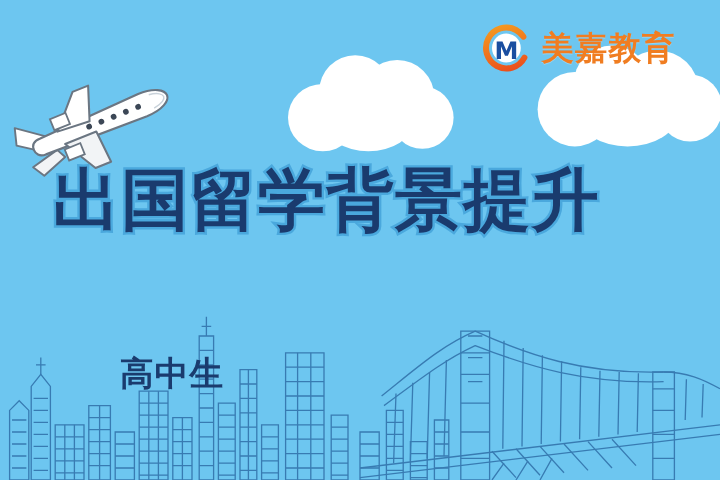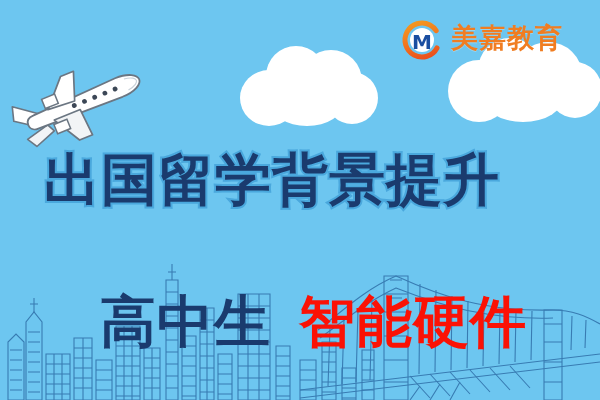--- a/index.html
+++ b/index.html
@@ -37,29 +37,29 @@
   #airplane{position:absolute;left:2px;top:52px;width:152px;height:104px;}
 
   
   #skyline{position:absolute;left:0;bottom:0;width:600px;height:150px;}
 
   
   #logo{position:absolute;left:400px;top:18px;display:flex;align-items:center;gap:7px;}
   #logo-mark{width:44px;height:44px;position:relative;flex:0 0 auto;}
   #logo-text{
     font-size:27px;font-weight:bold;color:#f07d21;letter-spacing:1px;
-    font-family:Liberation Mono, monospace;
+    font-family:Liberation Sans, sans-serif;
     line-height:1;white-space:nowrap;
     text-shadow:0 1px 0 rgba(255,255,255,.25);
   }
 
   
   #headline{
     position:absolute;left:44px;top:140px;width:520px;height:68px;
-    display:flex;align-items:flex-end;white-space:nowrap;
+    display:flex;align-items:flex-start;white-space:nowrap;
   }
   .head-word{
     font-size:56px;font-weight:bold;line-height:1;
     font-family:"DejaVu Sans","Liberation Sans",sans-serif;
     color:#1a3b6e;
     -webkit-text-stroke:4px #4aa8dd;
     paint-order:stroke fill;
     letter-spacing:1px;
   }
   #head-a{}
@@ -67,22 +67,22 @@
 
   
   #ribbon{position:absolute;left:0;top:222px;width:600px;height:84px;}
 
   
   #subline{
     position:absolute;left:100px;top:298px;
     display:flex;align-items:baseline;white-space:nowrap;
   }
   .sub-word{
-    font-size:56px;font-weight:bold;line-height:1;letter-spacing:1px;
-    font-family:Liberation Mono, monospace;
+    font-size:28px;font-weight:bold;line-height:1;letter-spacing:1px;
+    font-family:Liberation Sans, sans-serif;
   }
   #sub-a{color:#1a3b6e;}
   #sub-b{color:#fb1205;margin-left:28px;}
 </style>
 </head>
 <body>
 
 <div id="poster">
 
   <div class="sky"></div>
@@ -228,16 +228,15 @@
   <div id="ribbon">
     
     
     
     
     
   </div>
 
   <div id="subline">
     <span class="sub-word" id="sub-a">高中生</span>
-    <span class="sub-word" id="sub-b">智能硬件</span>
   </div>
 
 </div>
 
 </body></html>

